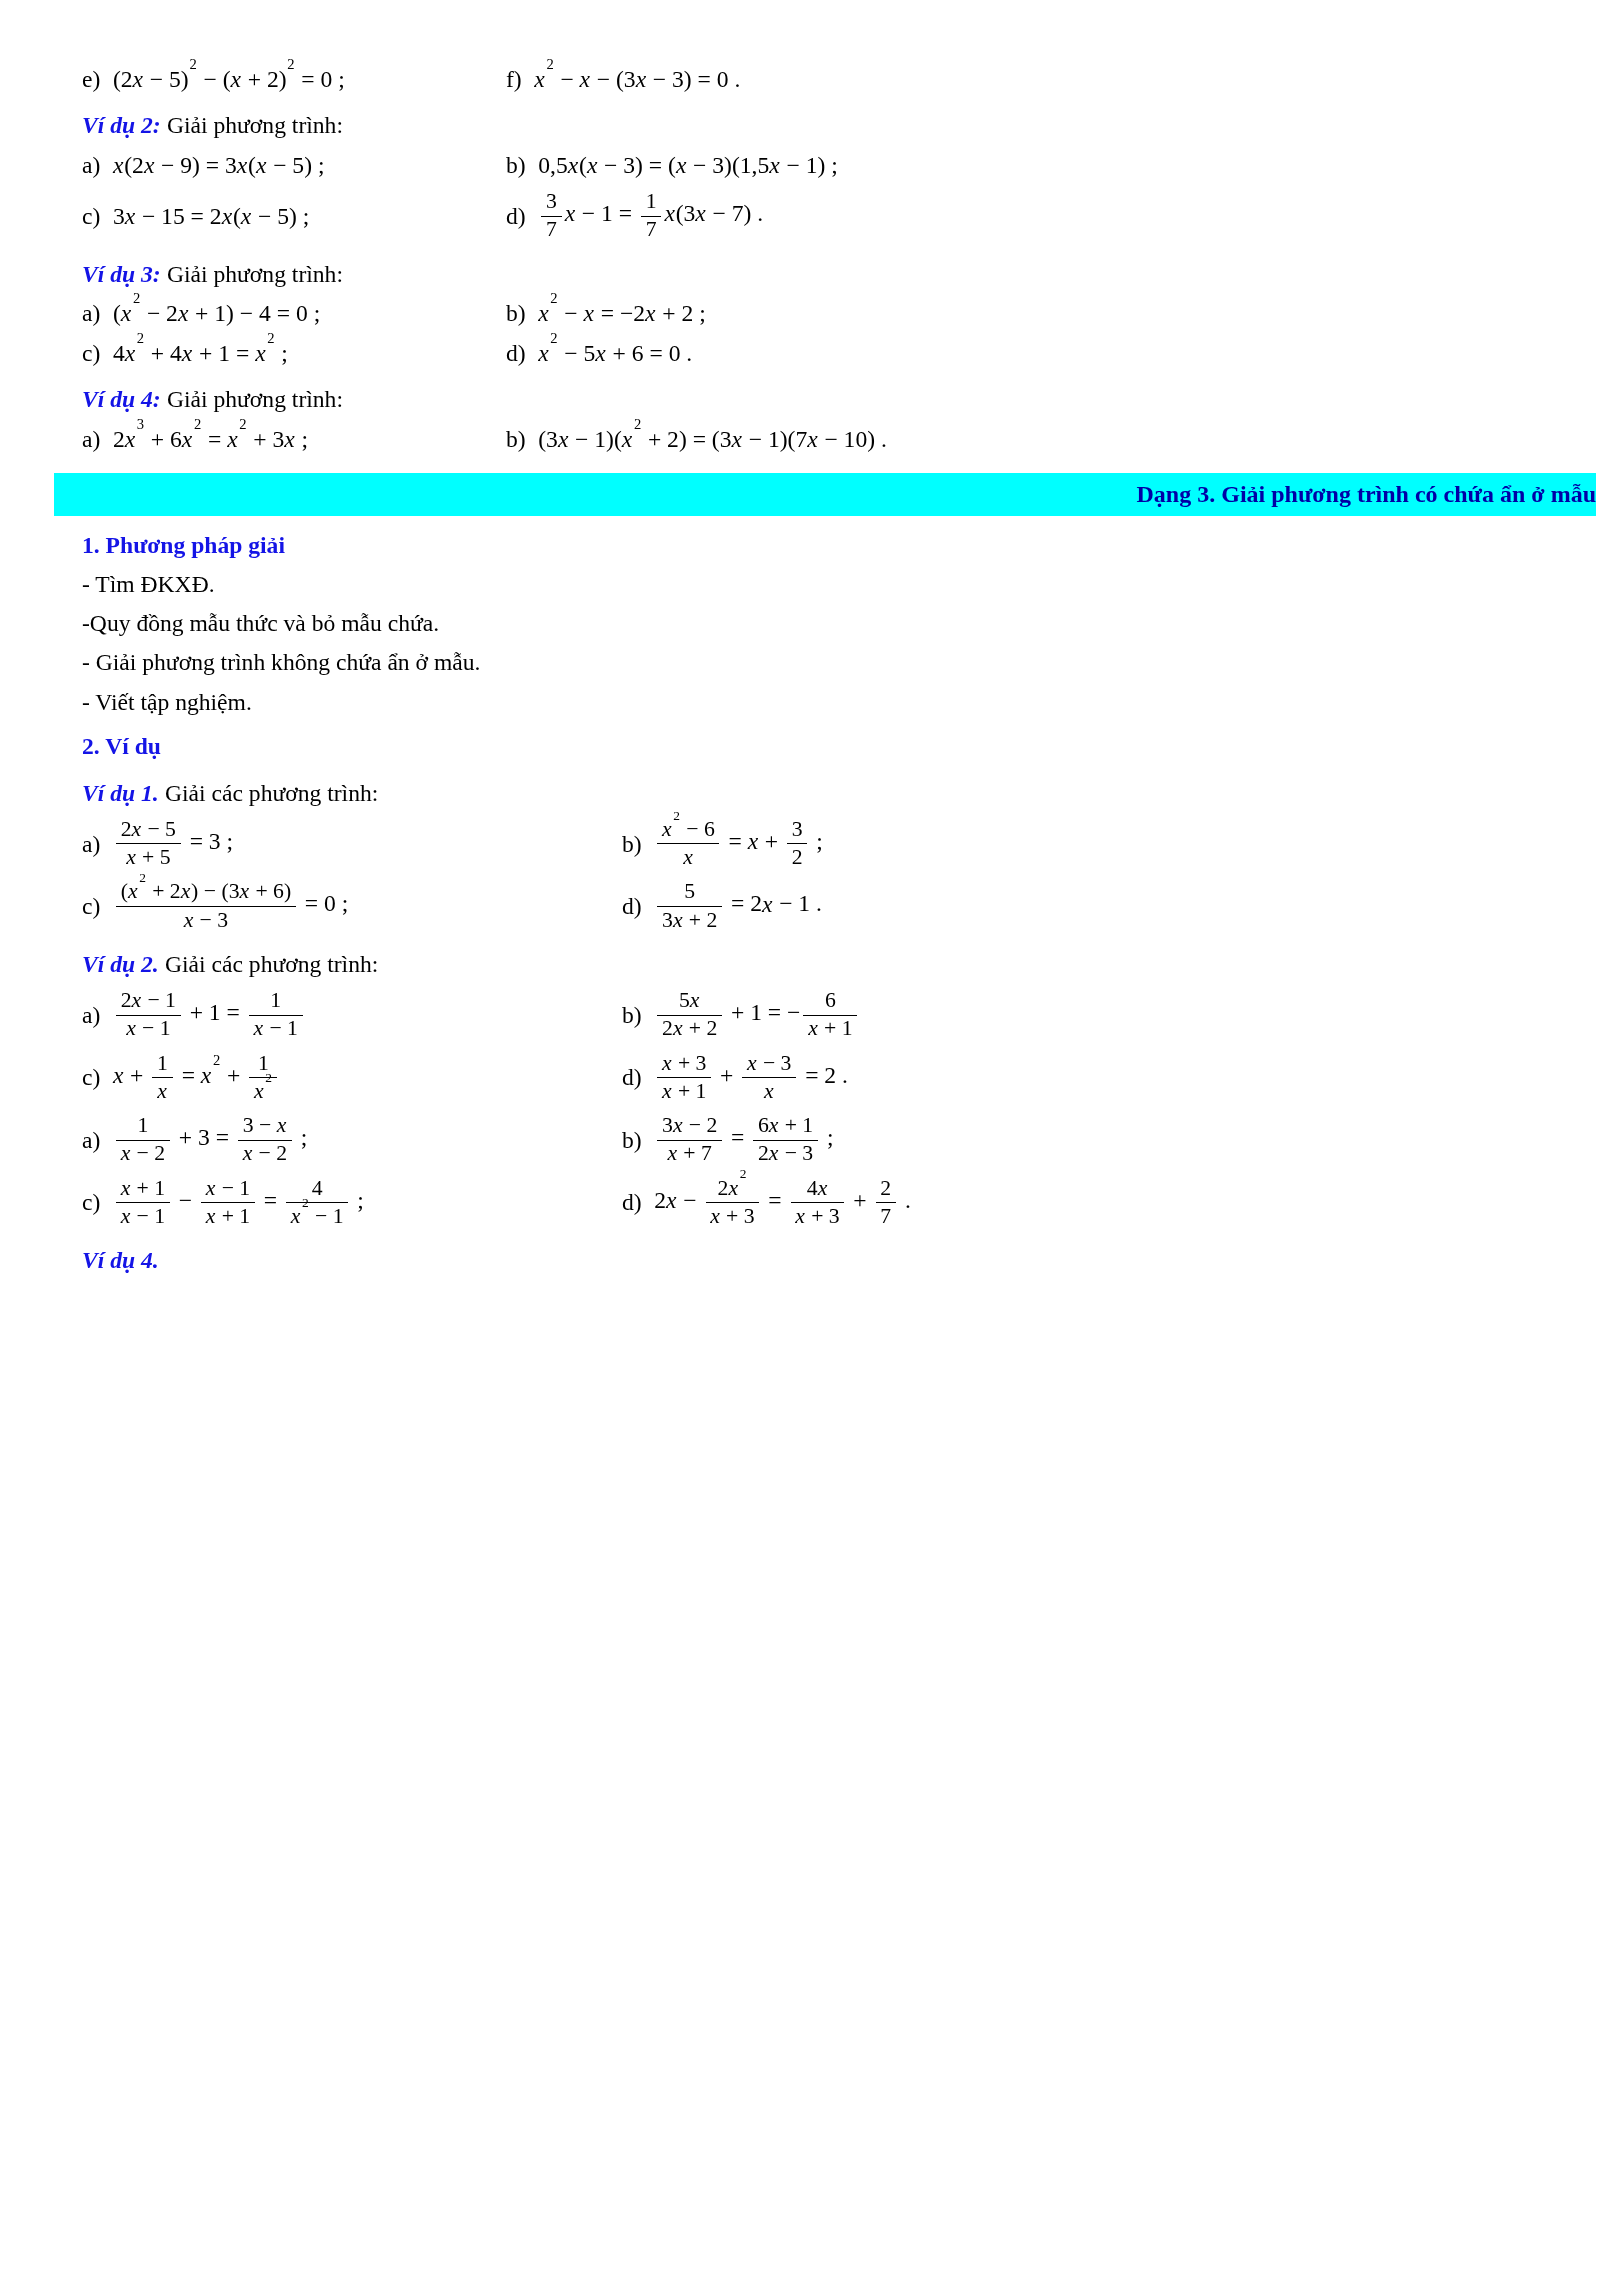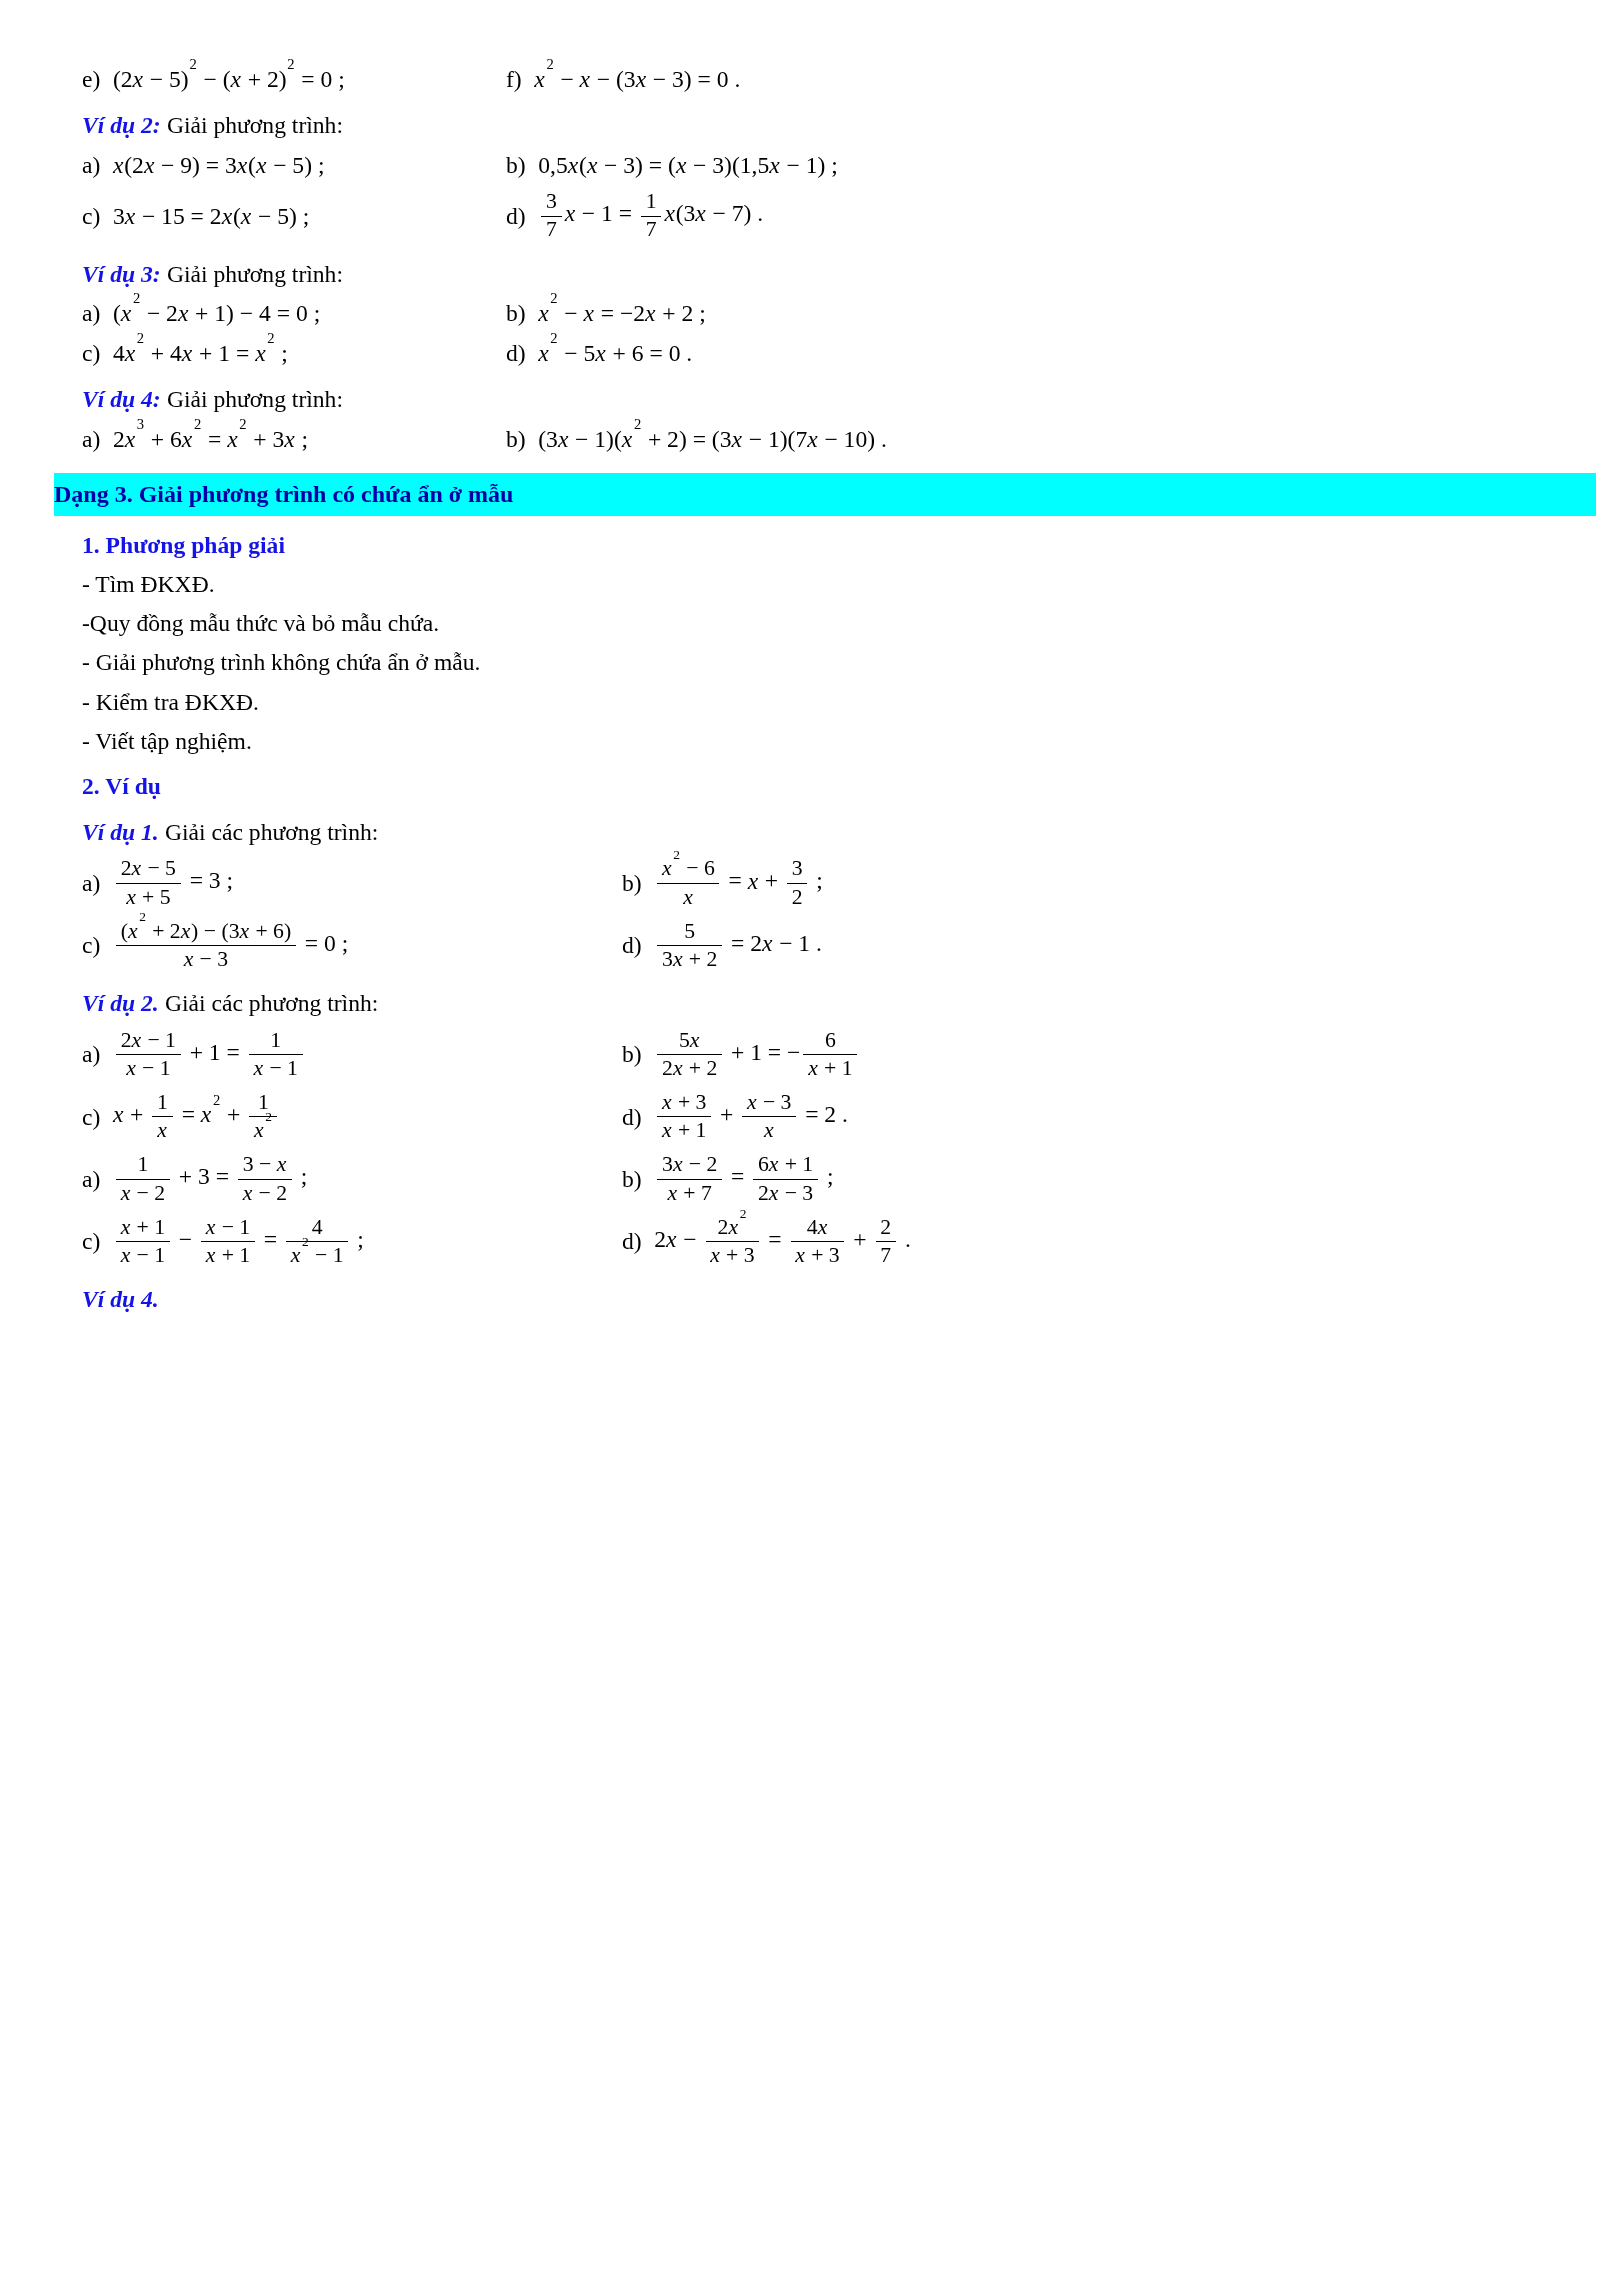--- a/index.html
+++ b/index.html
@@ -41,21 +41,21 @@
   .ex-head{margin:15.7px 0 4.7px;}
   .ex-title{color:var(--accent);font-weight:bold;margin-right:6.3px;font-style:italic;}
   .sub-head{color:var(--accent);font-weight:bold;margin:14px 0 6.3px;}
   .method{margin:8.6px 0;}
 
   
   .banner{
     background:var(--banner-bg);
     color:var(--banner-text);
     font-weight:bold;font-size:24px;
-    text-align:left;
+    text-align:right;
     padding:5.5px 0;margin:19px -28px 9.4px -28px;
   }
 </style>
 </head>
 <body>
 
 <div class="page">
 
   <div class="prob-row">
     <div class="prob colA">
@@ -137,21 +137,20 @@
   </div>
 
   <div class="banner">
     <span>Dạng 3. Giải phương trình có chứa ẩn ở mẫu</span>
   </div>
 
   <p class="sub-head">1. Phương pháp giải</p>
   <p class="method">- Tìm ĐKXĐ.</p>
   <p class="method">-Quy đồng mẫu thức và bỏ mẫu chứa.</p>
   <p class="method">- Giải phương trình không chứa ẩn ở mẫu.</p>
-  <p class="method">- Kiểm tra ĐKXĐ.</p>
   <p class="method">- Viết tập nghiệm.</p>
 
   <p class="sub-head">2. Ví dụ</p>
 
   <p class="ex-head">
     <span class="ex-title">Ví dụ 1.</span><span>Giải các phương trình:</span>
   </p>
   <div class="prob-row wide">
     <div class="prob colA">
       <span class="plabel">a)</span>

